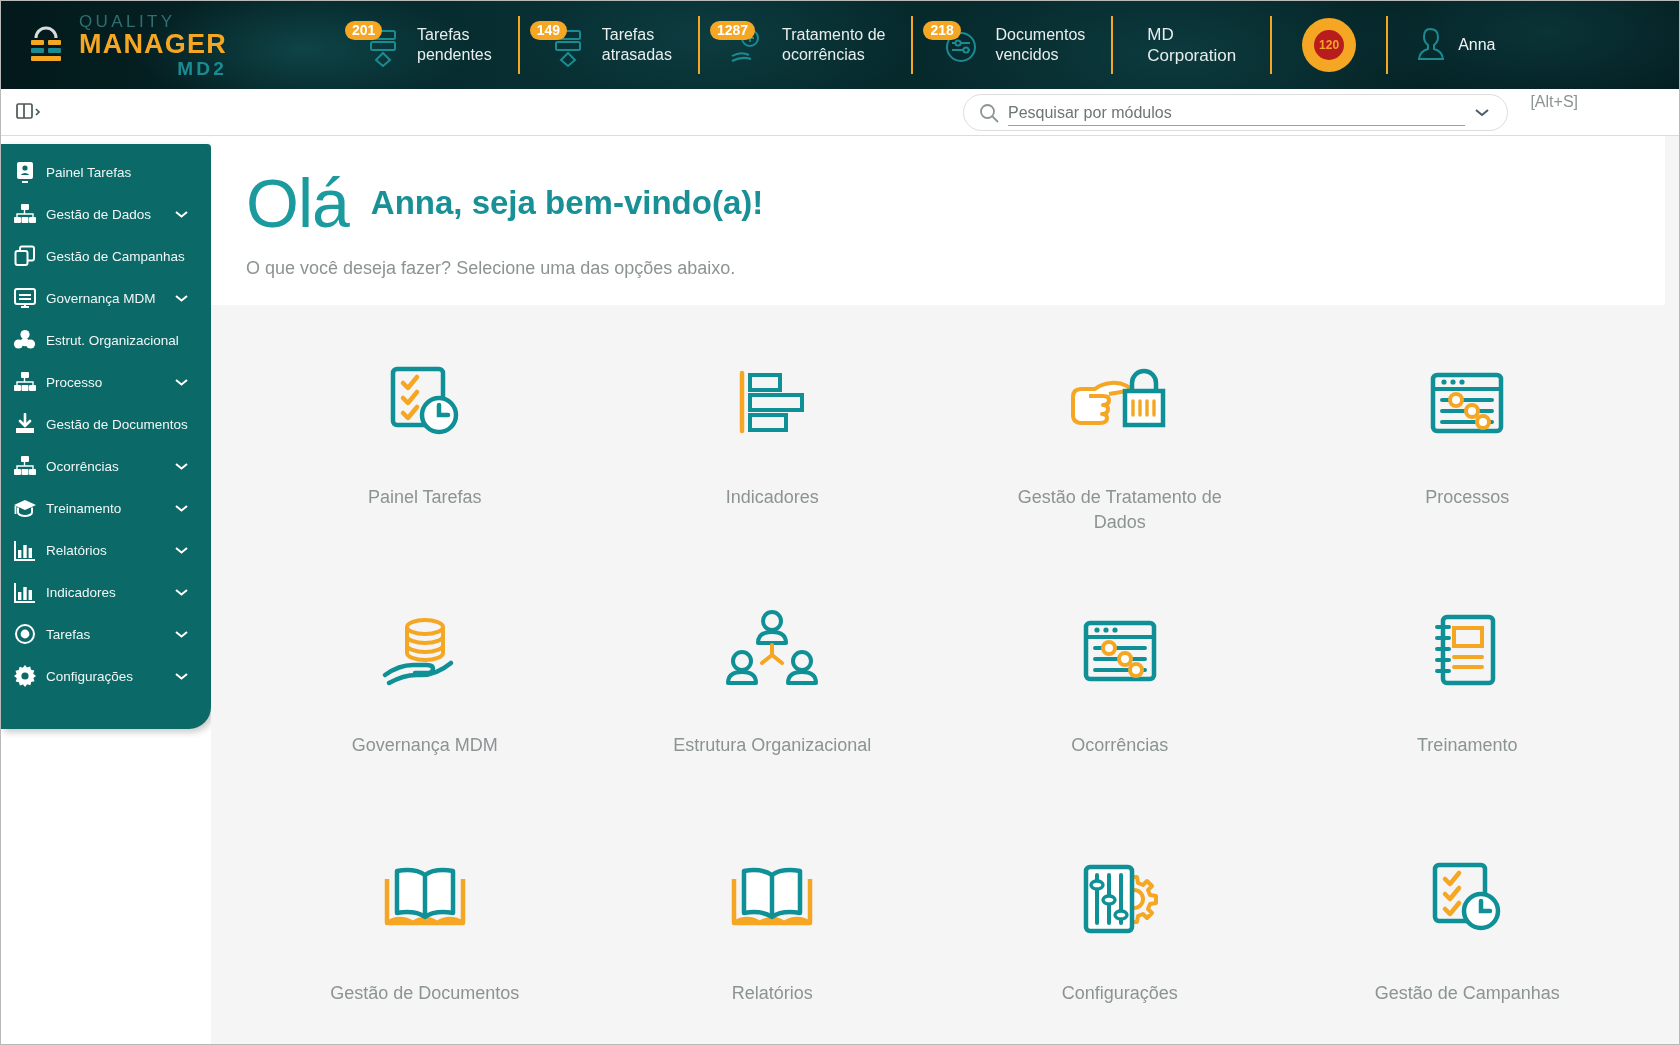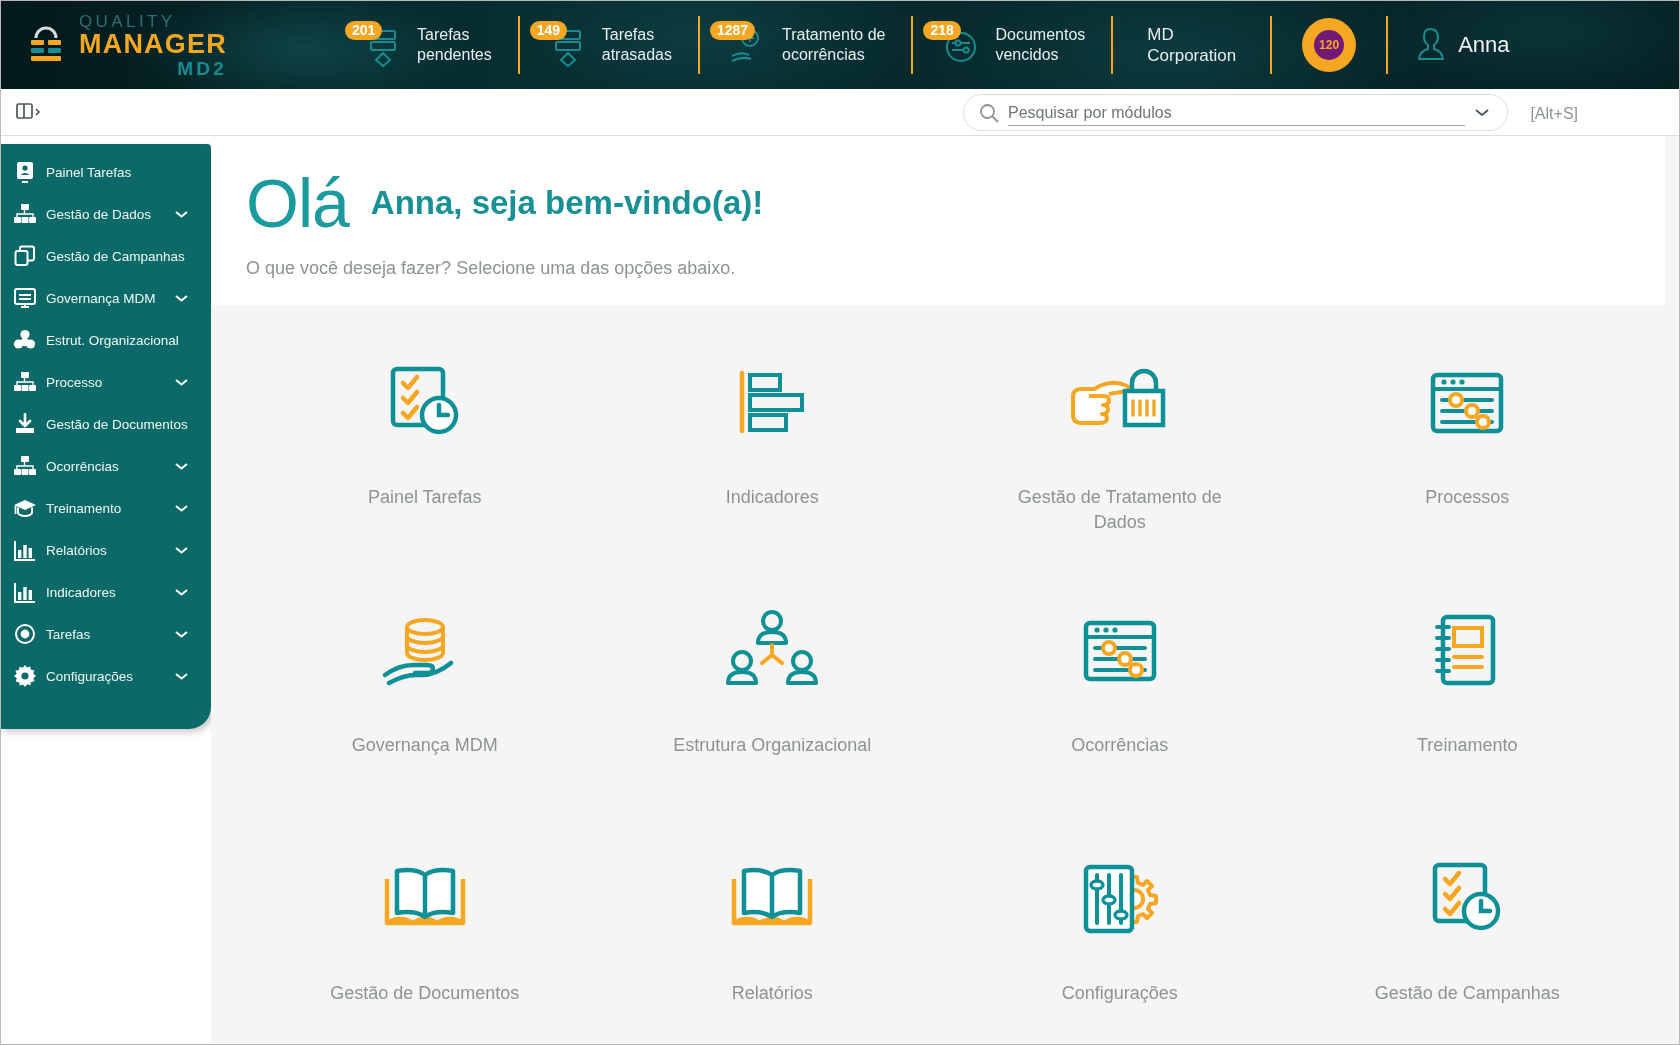--- a/index.html
+++ b/index.html
@@ -48,26 +48,26 @@
     line-height:15px; z-index:3;
   }
   .kpi-label { color:#e8eeee; font-size:16px; line-height:20px; max-width:130px; }
   .org { color:#e8eeee; font-size:17px; line-height:21px; padding:0 34px; border-right:2px solid #f5a623; height:58px; display:flex; flex-direction:column; justify-content:center;}
   .donut-wrap { padding:0 30px; border-right:2px solid #f5a623; height:58px; display:flex; align-items:center; }
   .donut {
     width:54px; height:54px; border-radius:50%;
     background:#f5a623; display:flex; align-items:center; justify-content:center;
   }
   .donut-in {
-    width:30px; height:30px; border-radius:50%; background:#701a75;
+    width:30px; height:30px; border-radius:50%; background:#b91c1c;
     display:flex; align-items:center; justify-content:center;
     color:#f5a623; font-size:12px; font-weight:700;
   }
   .user { display:flex; align-items:center; padding-left:26px; }
-  .user-name { color:#f0f4f4; font-size:22px; margin-left:12px;text-align:center; }
+  .user-name { color:#f0f4f4; font-size:16px; margin-left:12px;text-align:center; }
 
   
   .searchbar {
     position:absolute; top:88px; left:0; width:1680px; height:47px;
     background:#fff; border-bottom:1px solid #dcdcdc;
     display:flex; align-items:center;
   }
   .collapse-btn { margin-left:14px; width:26px; height:24px; }
   .search-pill {
     position:absolute; right:173px; top:5px;
@@ -75,21 +75,21 @@
     display:flex; align-items:center; background:#fff;
   }
   .search-ico { margin-left:14px; width:22px; height:22px; }
   .search-inner { flex:1; margin:0 8px 0 8px; border-bottom:1px solid #9aa3a3; height:26px; display:flex; align-items:flex-end; }
   .search-input {
     border:none; outline:none; width:100%; font-size:16px; color:#6d7575;
     font-family:"Liberation Sans", sans-serif; padding-bottom:3px; background:transparent;
   }
   .search-input::placeholder { color:#6d7575; }
   .sel-chev { margin-right:16px; }
-  .alt-hint { position:absolute; right:103px; top:16px; font-size:16px; color:#8d9494; }
+  .alt-hint { position:absolute; right:103px; top:4px; font-size:16px; color:#8d9494; }
 
   
   .sidebar {
     position:absolute; top:143px; left:0; width:210px; height:585px;
     background:#0b6a67; border-top-right-radius:4px; border-bottom-right-radius:22px;
     box-shadow: 3px 3px 7px rgba(0,0,0,.22);
     padding-top:7px;
   }
   .nav-item {
     display:flex; align-items:center; height:42px; padding-left:10px;

